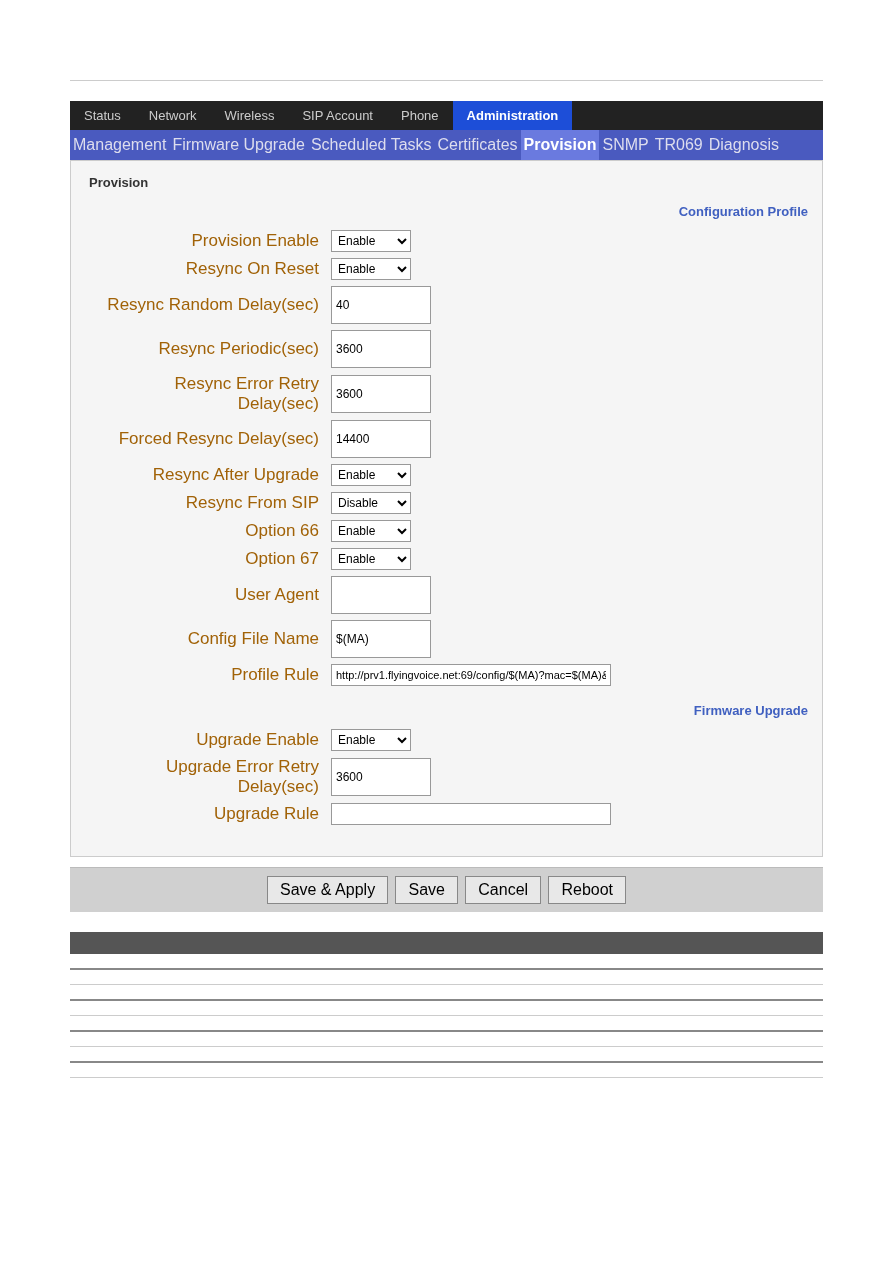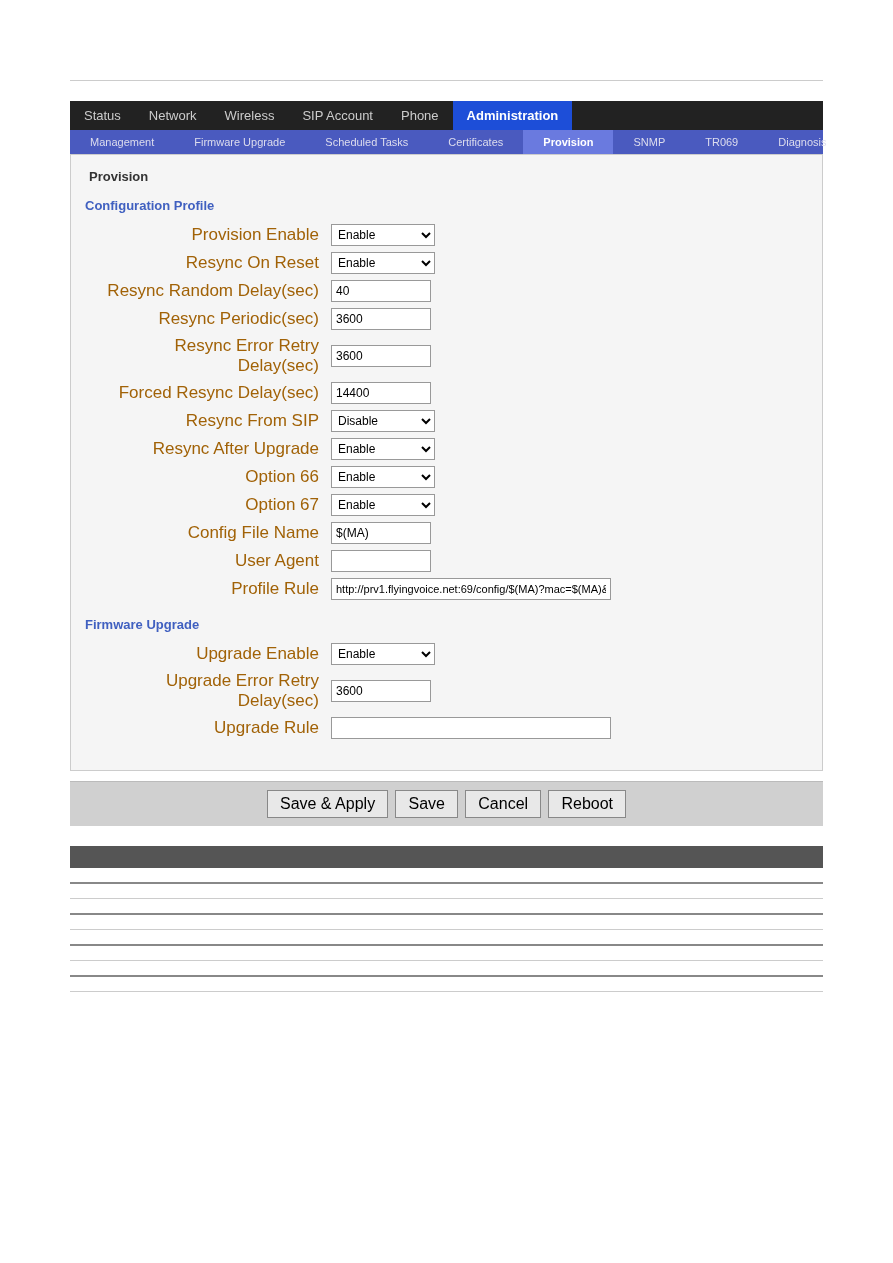--- a/index.html
+++ b/index.html
@@ -44,23 +44,23 @@
     }
 
     
     .sub-nav {
       display: flex;
       background: #4a5abf;
       width: 100%;
     }
 
     .sub-nav .sub-tab {
-      padding: 6px 20px;
+      padding: 6px 3px;
       color: #dde;
-      font-size: 11px;
+      font-size: 16px;
       cursor: pointer;
       white-space: nowrap;
     }
 
     .sub-nav .sub-tab.active {
       background: #6a7adf;
       color: #fff;
       font-weight: bold;
     }
 
@@ -79,20 +79,21 @@
       margin-bottom: 10px;
       padding: 4px 0 4px 4px;
     }
 
     .config-section-title {
       font-size: 13px;
       font-weight: bold;
       color: #4060c0;
       margin-bottom: 8px;
       margin-top: 4px;
+      text-align: right;
     }
 
     
     .form-table {
       width: 100%;
       border-collapse: collapse;
       margin-bottom: 14px;
     }
 
     .form-table td {
@@ -108,35 +109,35 @@
     }
 
     .form-table td.field-cell {
       font-size: 12px;
     }
 
     .form-input {
       border: 1px solid #999;
       padding: 2px 4px;
       font-size: 12px;
-      height: 22px;
+      height: 38px;
       background: #fff;
     }
 
     .form-input-md {
       width: 100px;
     }
 
     .form-select {
       border: 1px solid #999;
       padding: 1px 2px;
       font-size: 12px;
       height: 22px;
       background: #fff;
-      width: 104px;
+      width: 80px;
     }
 
     .profile-rule-input {
       width: 280px;
       border: 1px solid #999;
       padding: 2px 4px;
       font-size: 11px;
       height: 22px;
       background: #fff;
     }
@@ -236,42 +237,42 @@
           </tr>
           <tr>
             <td class="label-cell">Resync Error Retry Delay(sec)</td>
             <td class="field-cell"><input type="text" class="form-input form-input-md" value="3600" style=""></td>
           </tr>
           <tr>
             <td class="label-cell">Forced Resync Delay(sec)</td>
             <td class="field-cell"><input type="text" class="form-input form-input-md" value="14400" style=""></td>
           </tr>
           <tr>
+            <td class="label-cell">Resync After Upgrade</td>
+            <td class="field-cell"><select class="form-select"><option value="Enable">Enable</option><option value="Disable">Disable</option></select></td>
+          </tr>
+          <tr>
             <td class="label-cell">Resync From SIP</td>
             <td class="field-cell"><select class="form-select"><option value="Enable">Enable</option><option value="Disable" selected="">Disable</option></select></td>
           </tr>
           <tr>
-            <td class="label-cell">Resync After Upgrade</td>
-            <td class="field-cell"><select class="form-select"><option value="Enable">Enable</option><option value="Disable">Disable</option></select></td>
-          </tr>
-          <tr>
             <td class="label-cell">Option 66</td>
             <td class="field-cell"><select class="form-select"><option value="Enable">Enable</option><option value="Disable">Disable</option></select></td>
           </tr>
           <tr>
             <td class="label-cell">Option 67</td>
             <td class="field-cell"><select class="form-select"><option value="Enable">Enable</option><option value="Disable">Disable</option></select></td>
+          </tr>
+          <tr>
+            <td class="label-cell">User Agent</td>
+            <td class="field-cell"><input type="text" class="form-input form-input-md" style=""></td>
           </tr>
           <tr>
             <td class="label-cell">Config File Name</td>
             <td class="field-cell"><input type="text" class="form-input form-input-md" value="$(MA)" style=""></td>
-          </tr>
-          <tr>
-            <td class="label-cell">User Agent</td>
-            <td class="field-cell"><input type="text" class="form-input form-input-md" style=""></td>
           </tr>
           <tr>
             <td class="label-cell">Profile Rule</td>
             <td class="field-cell"><input type="text" class="form-input profile-rule-input" value="http://prv1.flyingvoice.net:69/config/$(MA)?mac=$(MA)&amp;" style=""></td>
           </tr>
         </tbody>
     </table>
 
     <div class="config-section-title">Firmware Upgrade</div>
 

